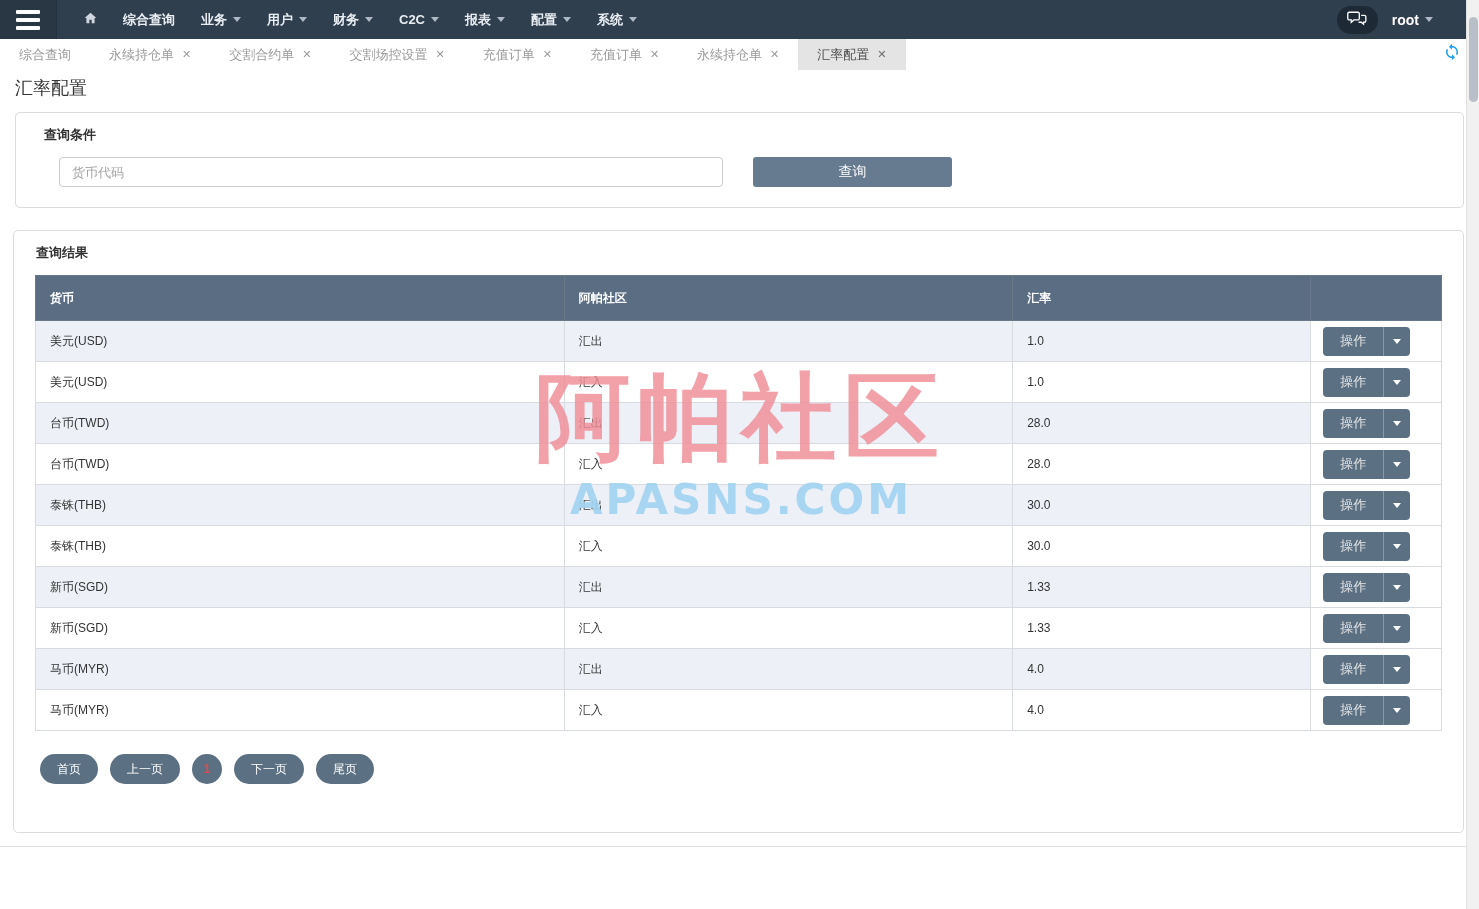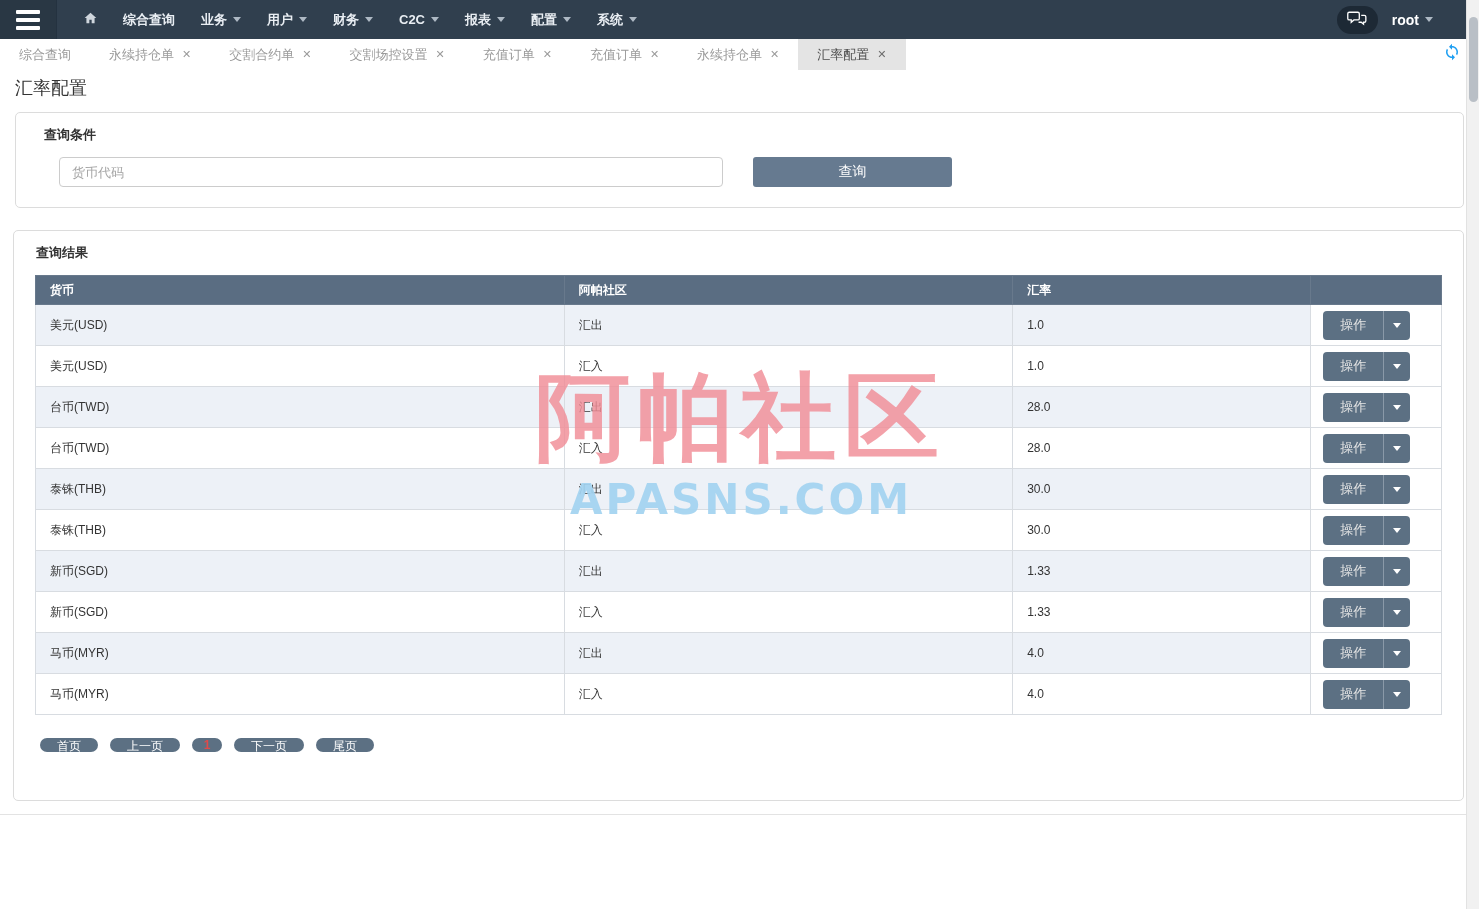--- a/index.html
+++ b/index.html
@@ -47,36 +47,36 @@
   .query-input { width:664px; height:30px; border:1px solid #ccc; border-radius:4px;
     padding:0 12px; font-size:13px; color:#333; outline:none; }
   .query-input::placeholder { color:#a5a5a5; }
   .btn-search { margin-left:30px; width:199px; height:30px; background:#667a90; color:#fff;
     border:none; border-radius:3px; font-size:14px; cursor:pointer; }
 
   
   table { width:100%; border-collapse:collapse; table-layout:fixed; }
   col.c1{width:37.6%} col.c2{width:31.9%} col.c3{width:21.2%} col.c4{width:9.3%}
   th { background:#5a6d82; color:#fff; font-size:12px; font-weight:700; text-align:left;
-    height:29px; padding:0 14px; border:1px solid #68798c; }
+    height:45px; padding:0 14px; border:1px solid #68798c; }
   td { height:41px; font-size:12px; color:#333; padding:0 14px; border:1px solid #d8dce1;
     background:#fff; vertical-align:middle; }
   tbody tr:nth-child(odd) td { background:#edf1f7; }
   td.ops-cell, tbody tr:nth-child(odd) td.ops-cell { background:#fff; padding:0 0 0 12px; }
 
   .split-btn { display:inline-flex; height:29px; }
   .split-main { background:#5c7083; color:#e5e5e5; border:none; border-radius:4px 0 0 4px;
     font-size:13px; padding:0 17px; cursor:pointer; border-right:1px solid #8a99a8; }
   .split-caret { background:#5c7083; border:none; border-radius:0 4px 4px 0; width:26px;
     cursor:pointer; display:flex; align-items:center; justify-content:center; }
   .split-caret .caret-down { border-top-color:#fff; }
 
   
   .pagination { display:flex; align-items:center; gap:12px; margin-top:23px; padding-left:5px; }
-  .page-btn { height:14px; padding:0 17px; background:#5c7083; color:#fff; border:none;
+  .page-btn { height:30px; padding:0 17px; background:#5c7083; color:#fff; border:none;
     border-radius:15px; font-size:12px; cursor:pointer; }
   .page-current { width:30px; padding:0; color:#e04a4a; font-weight:700; }
 
   .footer-divider { margin-top:13px; border-top:1px solid #e3e3e3; }
 
   
   .watermark { position:absolute; left:16px; right:13px; top:370px; text-align:center;
     pointer-events:none; z-index:40; }
   .wm-line1 { font-size:95px; font-weight:900; letter-spacing:8px; line-height:1.0;
     color:rgba(240,140,150,0.82); font-family:"DejaVu Sans",sans-serif; }

